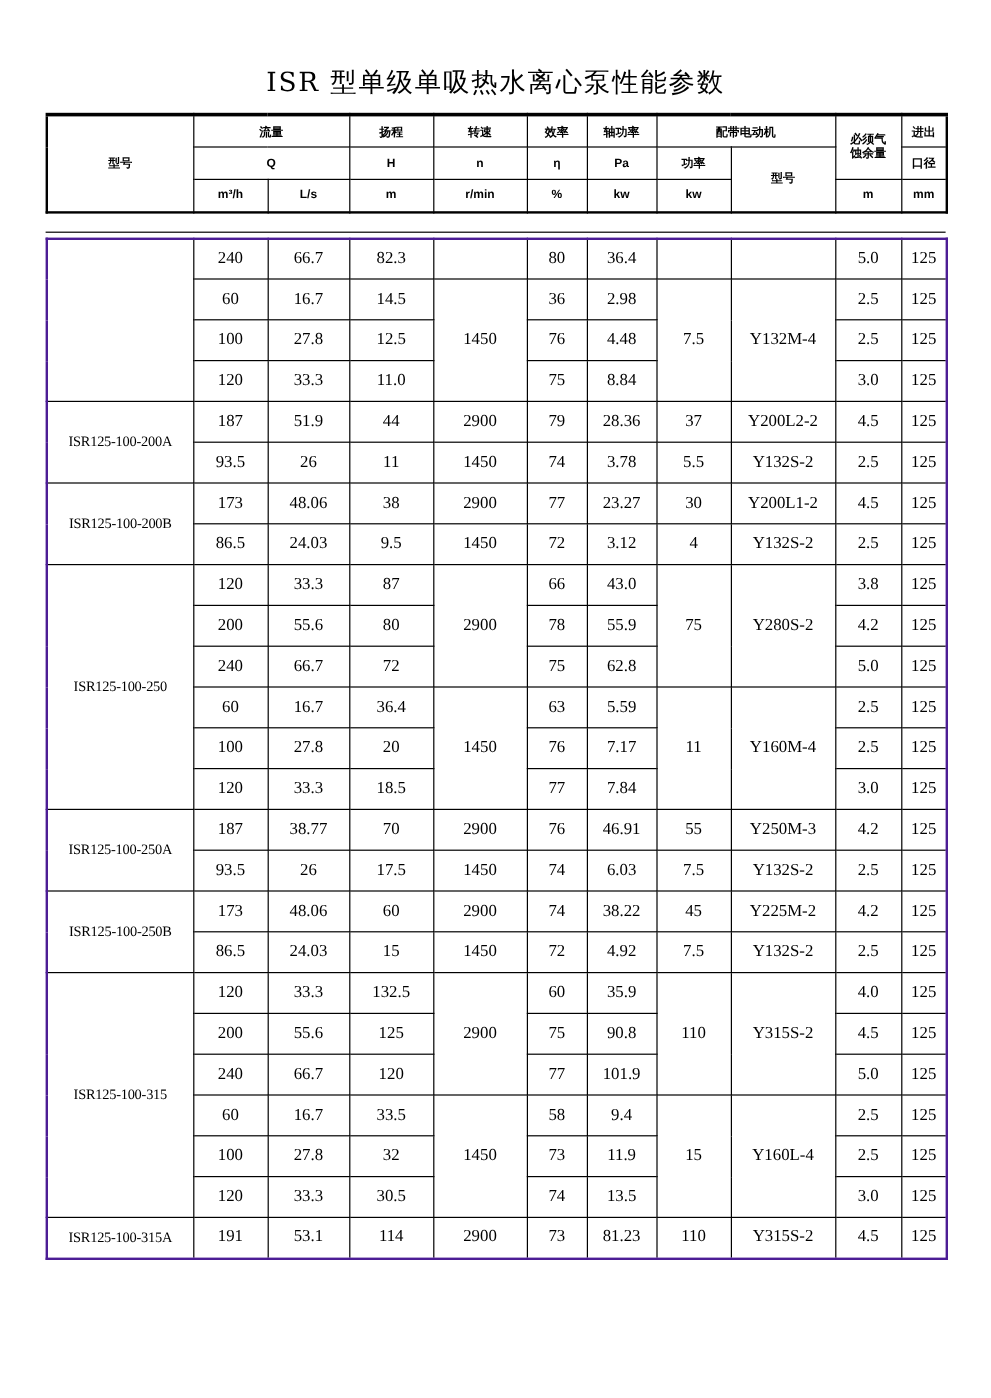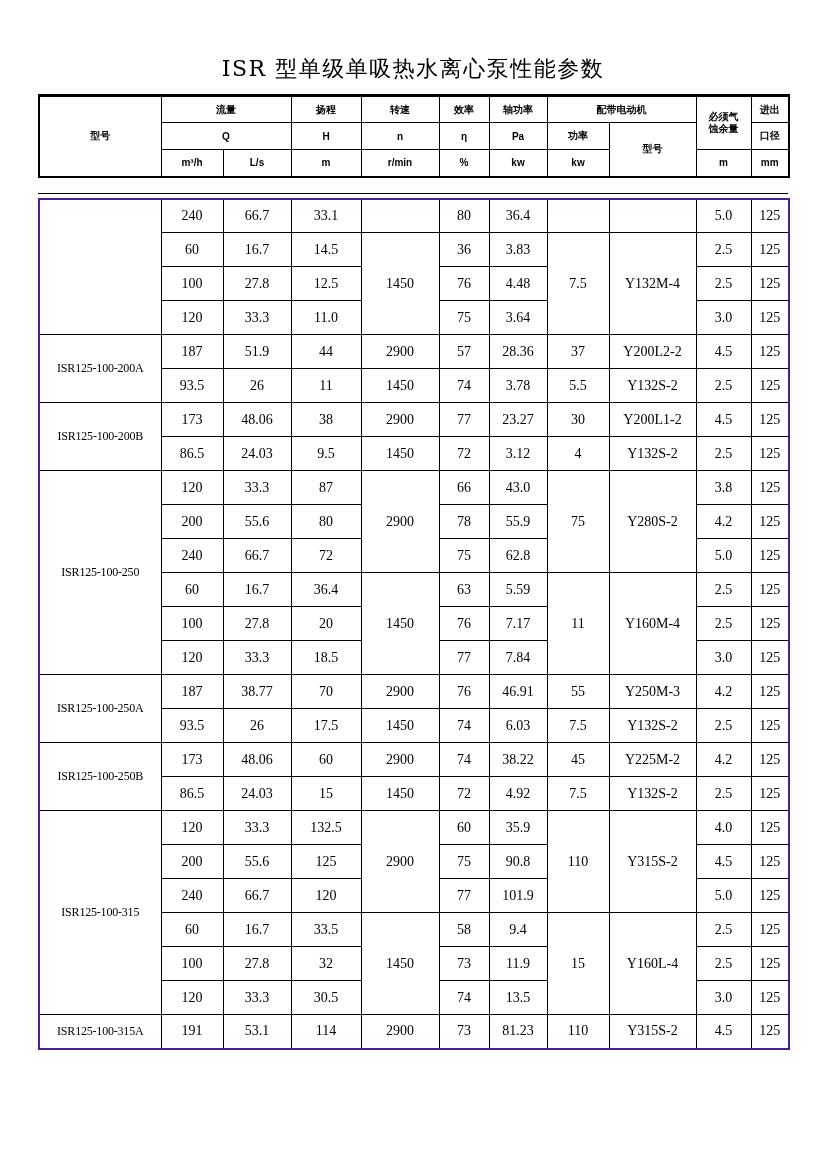--- a/index.html
+++ b/index.html
@@ -139,66 +139,66 @@
         <col style="width:62px">
         <col style="width:87px">
       <col style="width:55px">
         <col style="width:38px">
     </colgroup>
     <tbody>
         <tr>
           <td rowspan="4" class="model"></td>
           <td>240</td>
           <td>66.7</td>
-          <td>33.1</td>
+          <td>82.3</td>
           <td></td>
           <td>80</td>
           <td>36.4</td>
           <td></td>
           <td></td>
           <td>5.0</td>
           <td>125</td>
         </tr>
         <tr>
           <td>60</td>
           <td>16.7</td>
           <td>14.5</td>
           <td rowspan="3">1450</td>
           <td>36</td>
-          <td>3.83</td>
+          <td>2.98</td>
           <td rowspan="3">7.5</td>
           <td rowspan="3">Y132M-4</td>
           <td>2.5</td>
           <td>125</td>
         </tr>
         <tr>
           <td>100</td>
           <td>27.8</td>
           <td>12.5</td>
           <td>76</td>
           <td>4.48</td>
           <td>2.5</td>
           <td>125</td>
         </tr>
         <tr>
           <td>120</td>
           <td>33.3</td>
           <td>11.0</td>
           <td>75</td>
-          <td>3.64</td>
+          <td>8.84</td>
           <td>3.0</td>
           <td>125</td>
         </tr>
         <tr>
           <td rowspan="2" class="model">ISR125-100-200A</td>
           <td>187</td>
           <td>51.9</td>
           <td>44</td>
           <td>2900</td>
-          <td>57</td>
+          <td>79</td>
           <td>28.36</td>
           <td>37</td>
           <td>Y200L2-2</td>
           <td>4.5</td>
           <td>125</td>
         </tr>
         <tr>
           <td>93.5</td>
           <td>26</td>
           <td>11</td>

